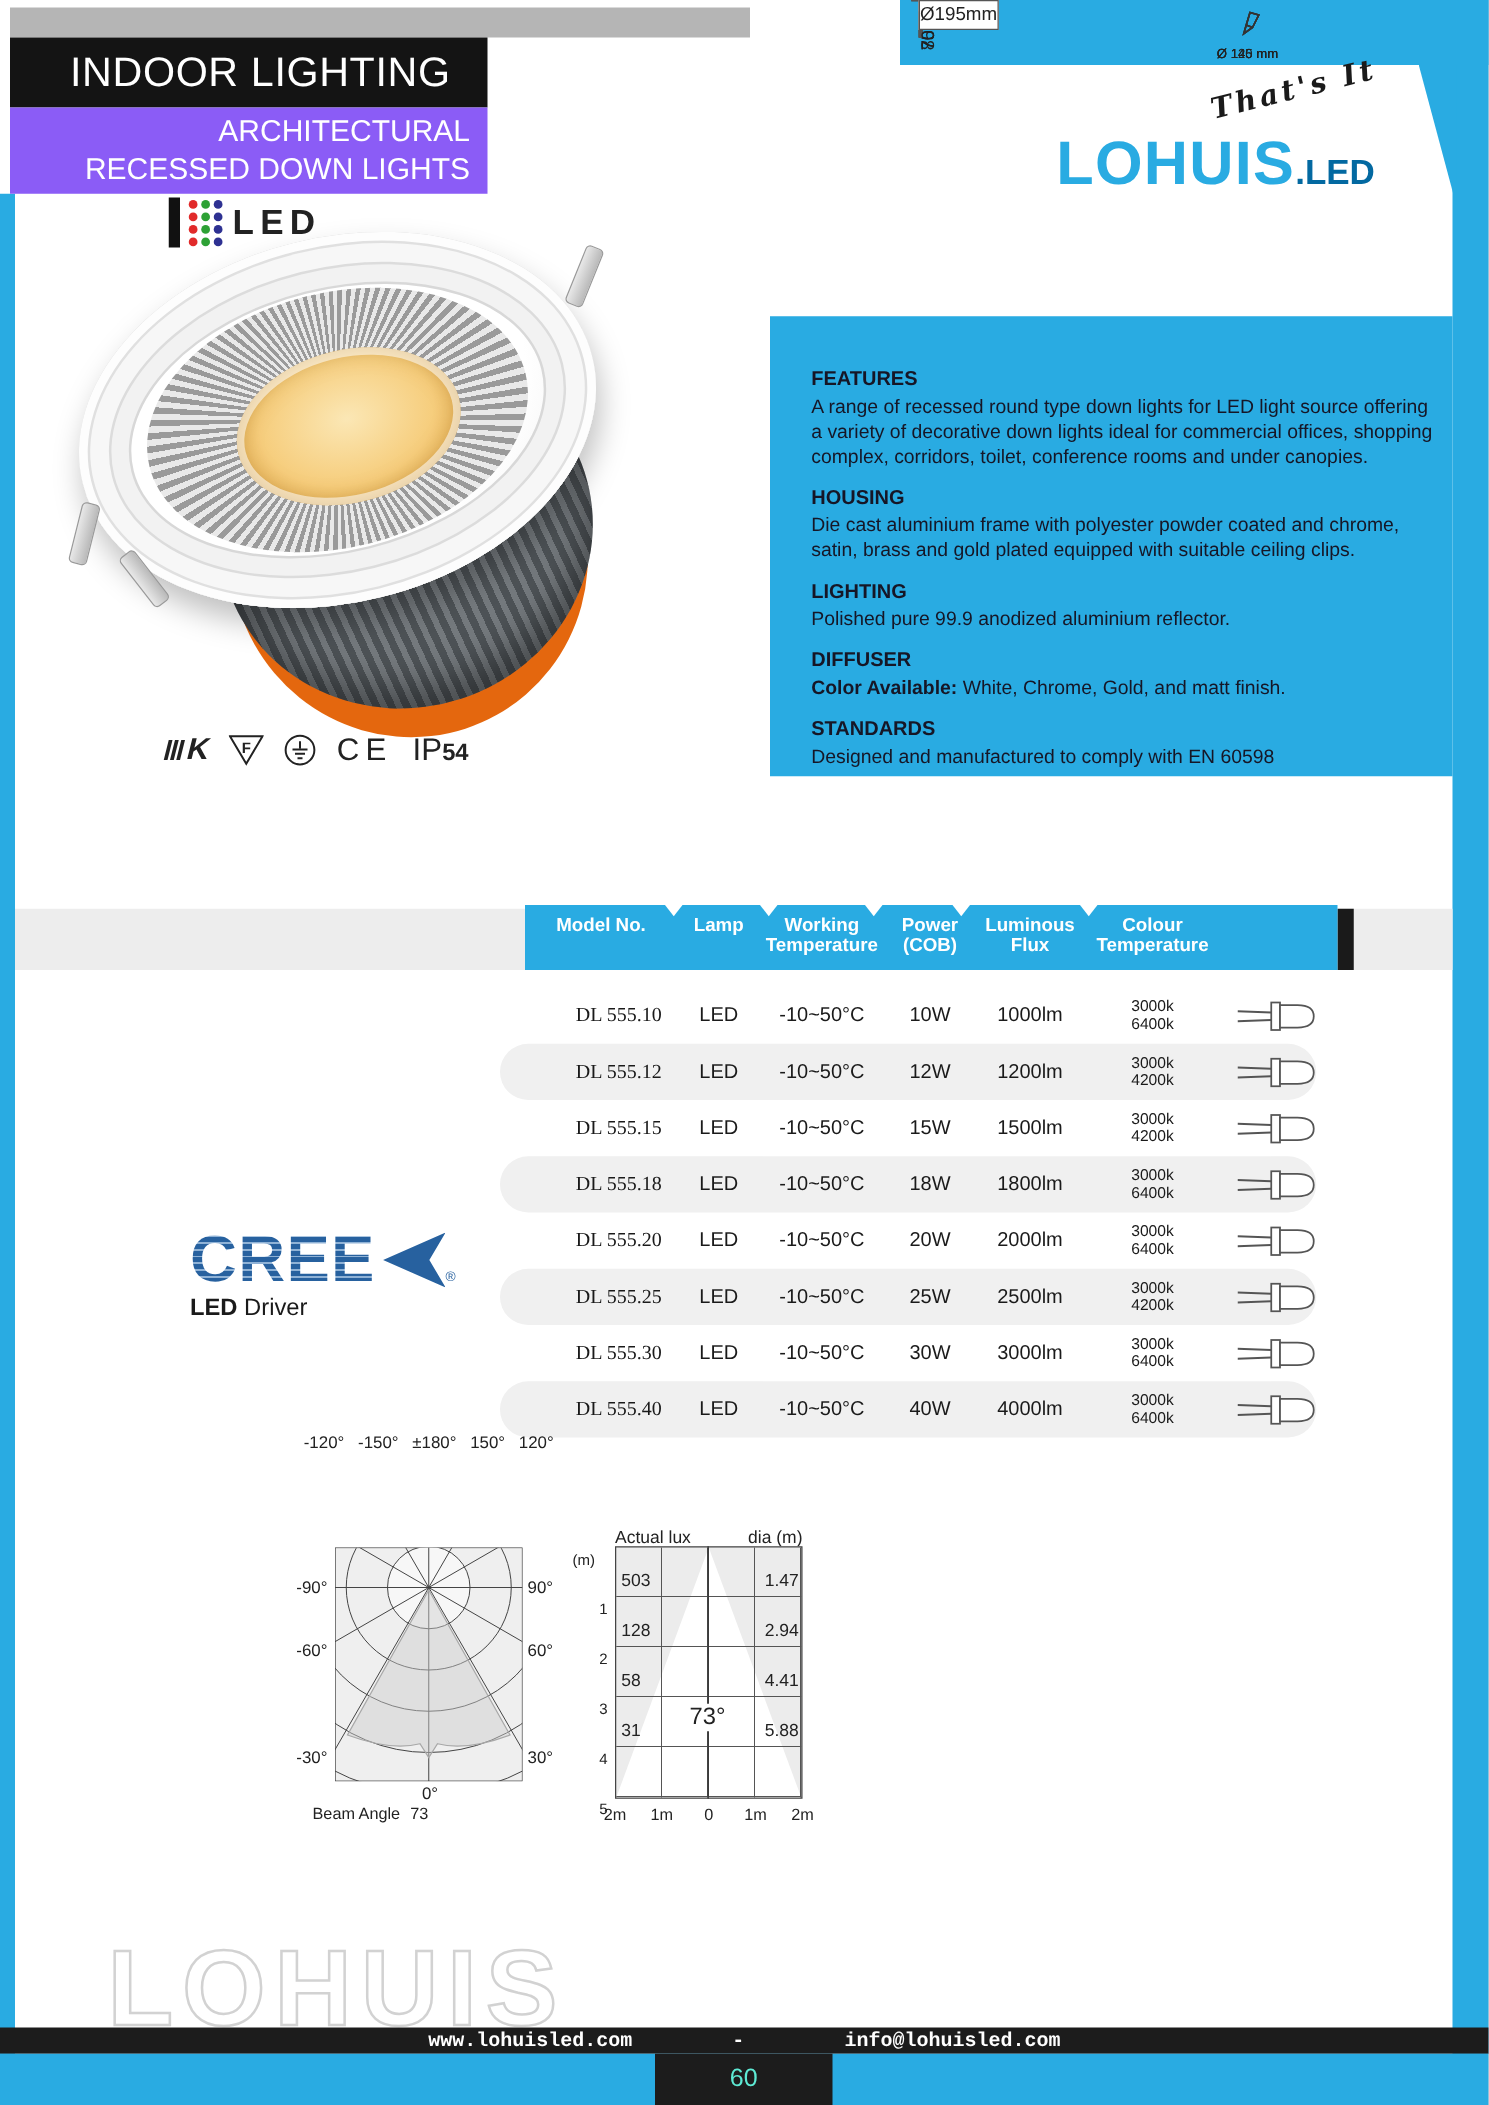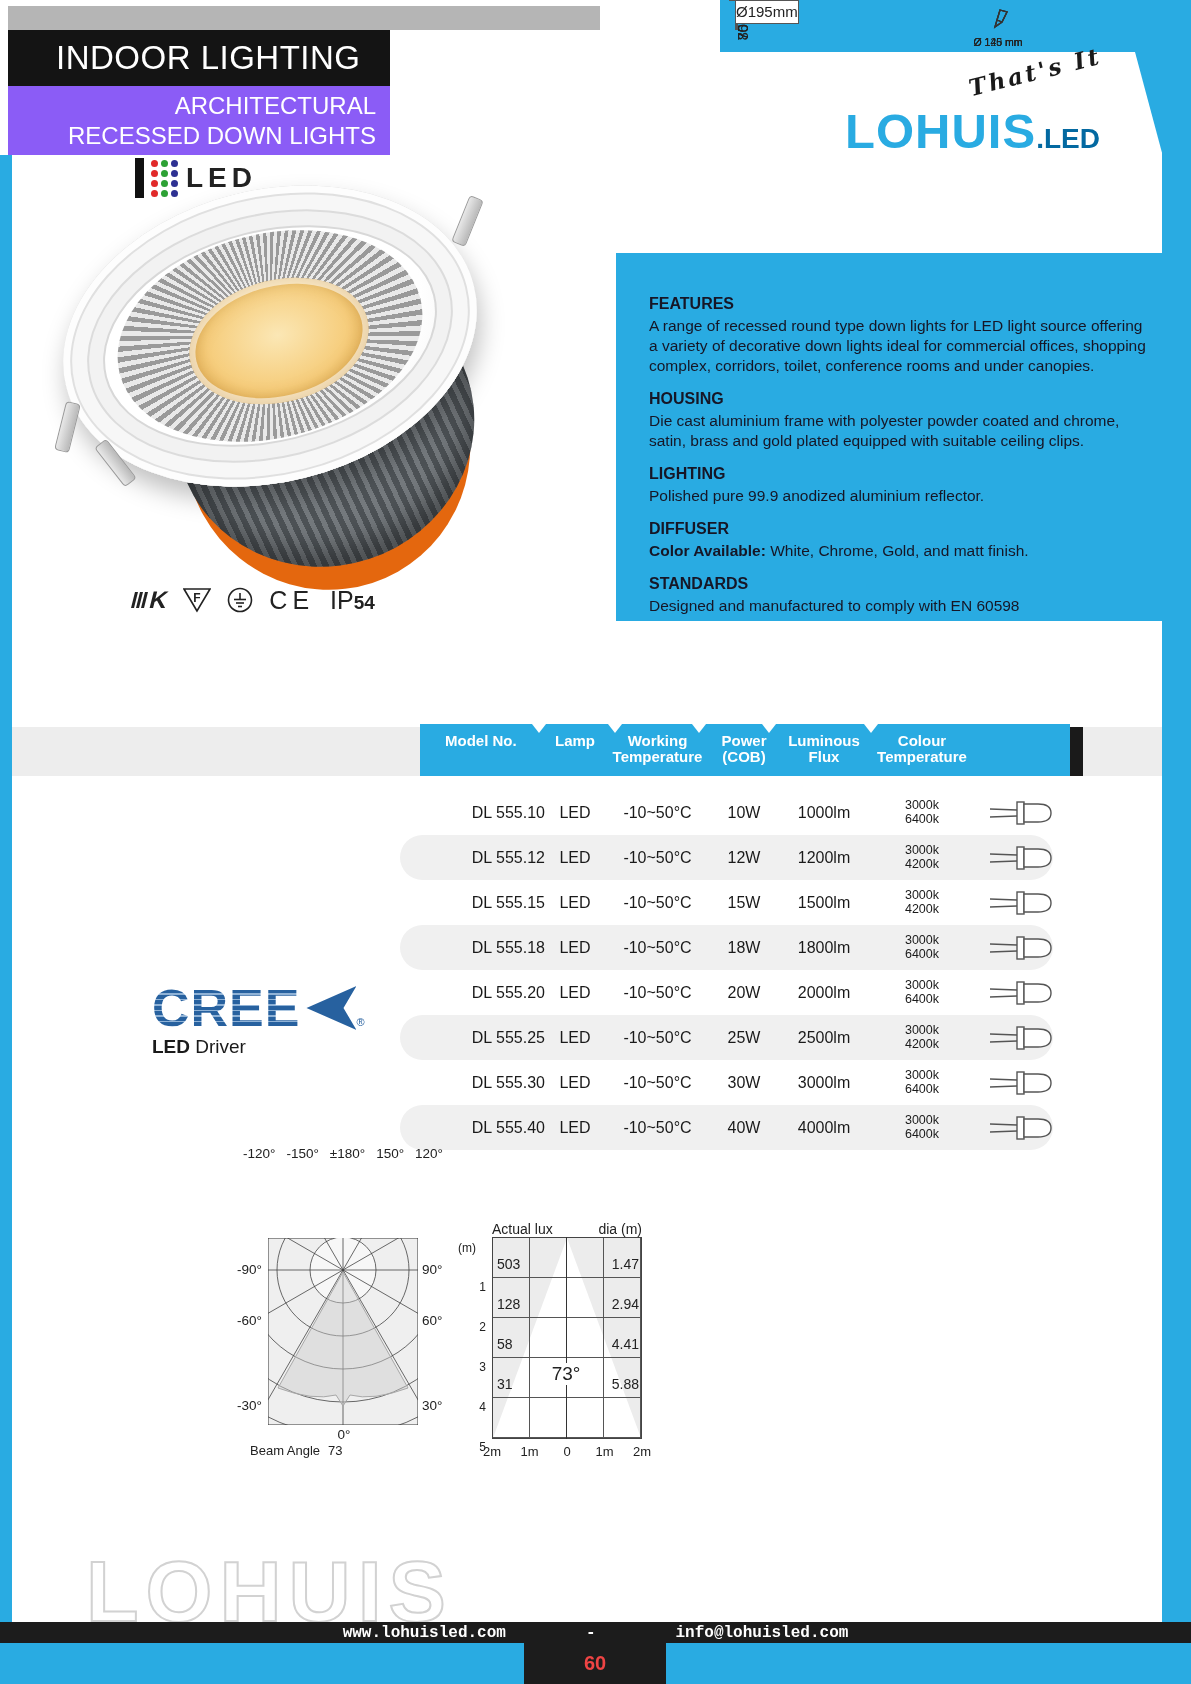--- a/index.html
+++ b/index.html
@@ -93,21 +93,21 @@
   .th:nth-of-type(6){ width:104px; }
   .tri { position:absolute; top:0; width:0; height:0; border-left:7px solid transparent;
          border-right:7px solid transparent; border-top:9px solid #fff; }
   .tri1{left:112px;} .tri2{left:188px;} .tri3{left:272px;} .tri4{left:342px;} .tri5{left:444px;}
 
   .tbl-rows { left:420px; top:790px; width:650px; }
   .t-row { position:relative; height:45px; display:flex; align-items:center; font-size:16px; color:#1a1a1a; }
   .t-row:nth-of-type(even)::before { content:""; position:absolute; left:-20px; right:17px; top:0; bottom:0;
         background:#f0f0f0; border-radius:23px; z-index:0; }
   .td { position:relative; z-index:1; text-align:center; }
-  .td-model { width:125px; padding-left:25px; text-align:right; }
+  .td-model { width:125px; padding-left:25px; text-align:center;font-family:Liberation Serif, serif; }
   .td-lamp { width:60px; } .td-temp { width:105px; } .td-power { width:68px; }
   .td-flux { width:92px; } .td-ct { width:104px; font-size:12.5px; line-height:13.5px; }
   .td-ct span { display:block; }
   .td-icon { width:96px; display:flex; justify-content:center; }
 
   
   .cree { left:152px; top:984px; }
   .cree-row { display:flex; align-items:flex-start; }
   .cree-name { font-size:52px; font-weight:bold; letter-spacing:1px; line-height:48px;
                background:repeating-linear-gradient(180deg,#27619f 0 4px,#8fb2d6 4px 5.5px);
@@ -179,22 +179,22 @@
   .cutlabel { font-size:10.5px; color:#222; margin-top:2px; white-space:nowrap; }
 
   
   .watermark { left:86px; top:1542px; font-size:86px; font-weight:bold; letter-spacing:7px;
                color:#fff; -webkit-text-stroke:2px #d2d2d2; }
   .footer-bar { left:0; top:1622px; width:1191px; height:21px; background:#1c1c1c; color:#fff;
                 display:flex; justify-content:center; align-items:center; gap:80px;
                 font-family:"Liberation Mono", monospace; font-size:16px; font-weight:bold; }
   .footer-bar a { color:#fff; text-decoration:none; }
   .bottom-bar { left:0; top:1643px; width:1191px; height:41px; background:#29abe2; }
-  .page-num { left:524px; top:1643px; width:142px; height:41px; background:#1c1c1c; color:#ef4444;
-              display:flex; align-items:center; justify-content:center; font-size:20px; font-weight:bold; }
+  .page-num { left:524px; top:1643px; width:142px; height:41px; background:#1c1c1c; color:#5eead4;
+              display:flex; align-items:center; justify-content:center; font-size:20px; font-weight:normal; }
 </style>
 </head>
 <body>
 
 <div id="page">
 
   <div class="abs left-border"></div>
   <div class="abs right-border"></div>
   <div class="abs brand-band"></div>
   <div class="abs brand-wedge"></div>

